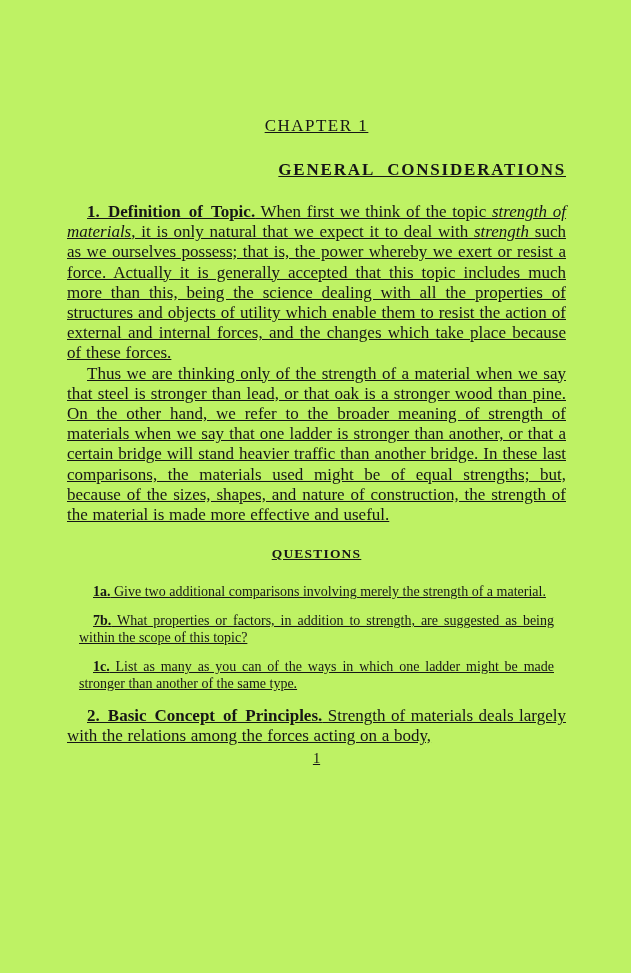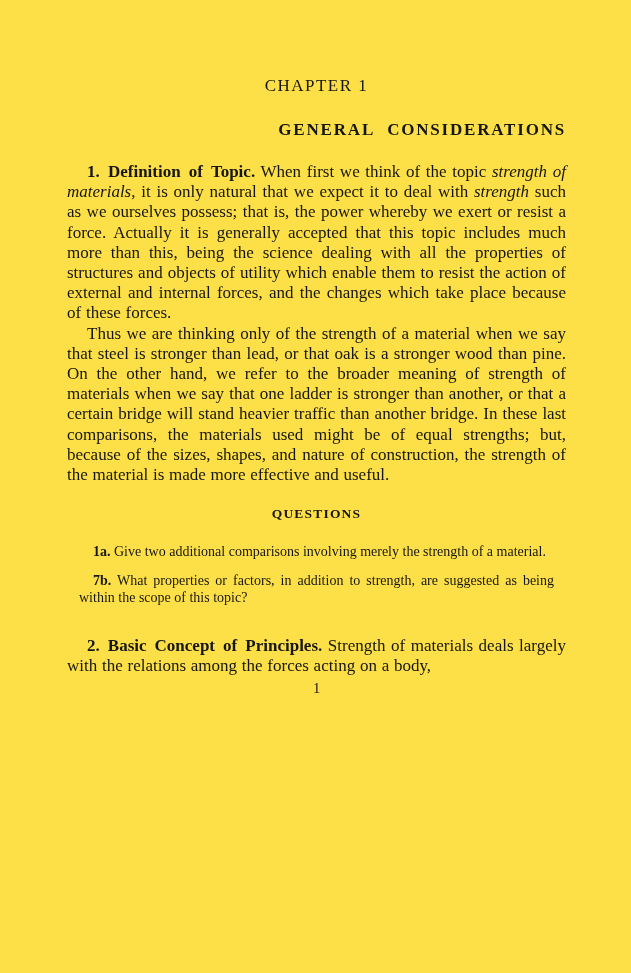--- a/index.html
+++ b/index.html
@@ -7,25 +7,26 @@
     padding: 0;
     width: 631px;
     height: 973px;
     background: #ffffff;
     overflow: hidden;
   }
   .page {
     position: relative;
     width: 631px;
     height: 973px;
-    background: #fde047;
+    background: #bef264;
     font-family: "Liberation Serif", "DejaVu Serif", serif;
     color: #161616;
     box-sizing: border-box;
-    padding: 76px 65px 0 67px;
+    padding: 116px 65px 0 67px;
+    text-decoration: underline;
     -webkit-font-smoothing: antialiased;
   }
   .chapter-label {
     text-align: center;
     font-size: 17px;
     letter-spacing: 1.5px;
     font-weight: normal;
   }
   .page-title {
     text-align: right;
@@ -60,21 +61,21 @@
     margin-bottom: 21px;
   }
   .question-par {
     font-size: 14px;
     line-height: 17px;
     text-align: justify;
     margin: 12px;
     text-indent: 14px;
   }
   .section2-par {
-    margin-top: 30px;
+    margin-top: 14px;
   }
   .page-number {
     text-align: center;
     font-size: 14.5px;
     margin-top: 3px;
   }
 </style>
 </head>
 <body>
 
@@ -88,18 +89,19 @@
 
   <p class="body-par indent">Thus we are thinking only of the strength of a material when we say that steel is stronger than lead, or that oak is a stronger wood than pine. On the other hand, we refer to the broader meaning of strength of materials when we say that one ladder is stronger than another, or that a certain bridge will stand heavier traffic than another bridge. In these last comparisons, the materials used might be of equal strengths; but, because of the sizes, shapes, and nature of construction, the strength of the material is made more effective and useful.</p>
 
 
   <div class="questions-heading">QUESTIONS</div>
 
   <p class="question-par"><b>1a.</b><span> Give two additional comparisons involving merely the strength of a material.</span></p>
 
   <p class="question-par"><b>7b.</b><span> What properties or factors, in addition to strength, are suggested as being within the scope of this topic?</span></p>
 
+  <p class="question-par"><b>1c.</b><span> List as many as you can of the ways in which one ladder might be made stronger than another of the same type.</span></p>
 
   <p class="body-par indent section2-par"><b>2. Basic Concept of Principles.</b><span> Strength of materials deals largely with the relations among the forces acting on a body,</span></p>
 
   <div class="page-number">1</div>
 
 </div>
 
 </body></html>

